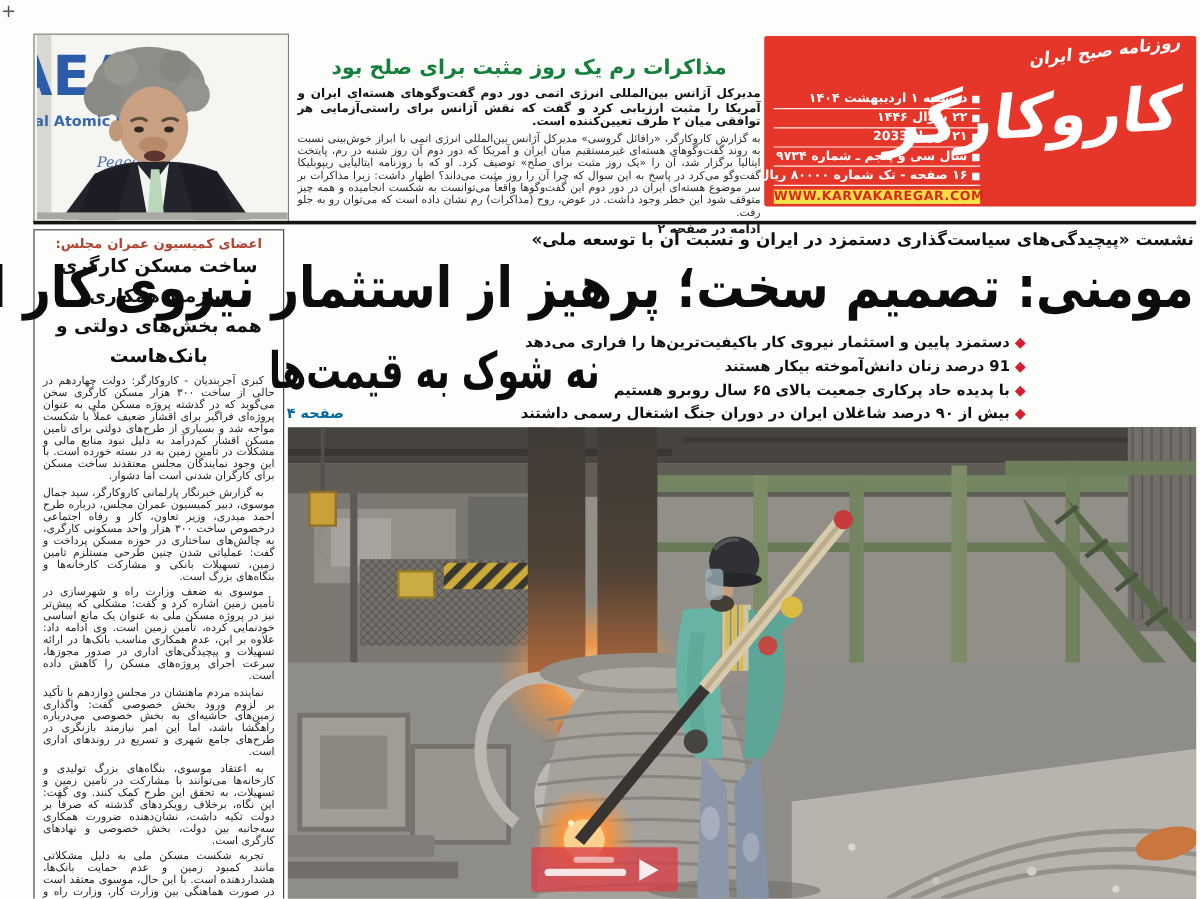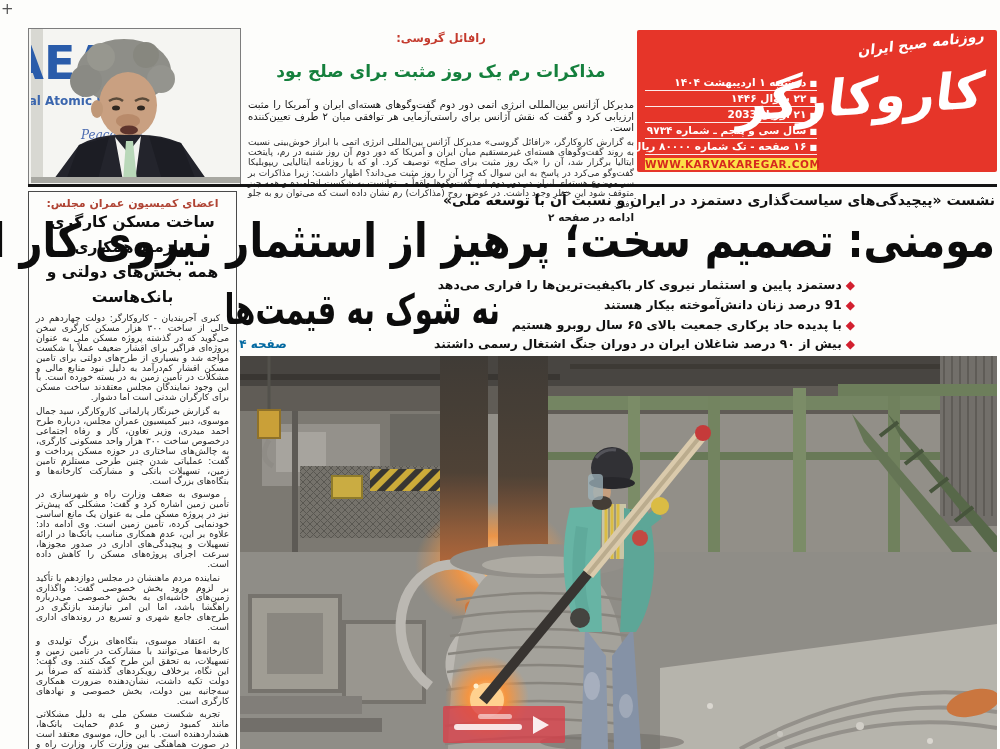--- a/index.html
+++ b/index.html
@@ -10,21 +10,21 @@
   
   #crop-mark{left:1px;top:0;font-size:15px;color:#555;direction:ltr;}
 
   
   #iaea-box{left:28px;top:28px;width:211px;height:156px;border:1px solid #7d7d7d;background:#f4f4f1;}
 
   
   #grossi{left:248px;top:31px;width:386px;height:150px;}
   #grossi .kicker{text-align:center;color:#c43b2e;font-weight:bold;font-size:11.5px;}
   #grossi .headline{text-align:center;color:#15803d;font-weight:bold;font-size:17px;margin-top:16px;}
-  #grossi .lead{font-weight:normal;font-size:10px;line-height:11.6px;text-align:justify;margin-top:18px;color:#141414;}
+  #grossi .lead{font-weight:bold;font-size:10px;line-height:11.6px;text-align:justify;margin-top:6px;color:#141414;}
   #grossi .body{font-size:9px;line-height:10.3px;text-align:justify;margin-top:3px;color:#2a2a2a;}
   #grossi .cont{font-weight:bold;font-size:10.5px;margin-top:2px;text-align:right;padding-left:78px;}
 
   
   #masthead{left:637px;top:30px;width:360px;height:142px;background:#e63529;border-radius:2px;}
   #masthead .tagline{position:absolute;top:5px;right:12px;color:#fff;font-size:14px;font-weight:bold;
      transform:rotate(-7deg) skewX(-12deg);}
   #masthead .logo{position:absolute;top:38px;right:8px;width:255px;text-align:center;color:#fff;
      font-size:50px;font-weight:bold;transform:rotate(-3deg) skewX(-10deg);letter-spacing:-1px;}
   #masthead .info{position:absolute;left:8px;top:45px;width:172px;}
@@ -91,21 +91,20 @@
         <path d="M84 108 L97 124 L110 107 L104 152 L92 152 Z" fill="#f3f3f0"></path>
         <path d="M95 112 L102 112 L106 152 L92 152 Z" fill="#b9d8b9"></path>
         <path d="M48 116 L78 108 L66 154 L34 154 Z" fill="#1c1d24"></path>
         <path d="M150 114 L118 107 L132 154 L166 154 Z" fill="#1c1d24"></path>
       </g>
       <rect x="0" y="148" width="209" height="6" fill="#a8a8a2"></rect>
     </svg>
   </div>
 
   <div class="abs" id="grossi">
-    <div class="kicker">رافائل گروسی:</div>
     <div class="headline">مذاکرات رم یک روز مثبت برای صلح بود</div>
     <div class="lead">مدیرکل آژانس بین‌المللی انرژی اتمی دور دوم گفت‌وگوهای هسته‌ای ایران و آمریکا را مثبت ارزیابی کرد و گفت که نقش آژانس برای راستی‌آزمایی هر توافقی میان ۲ طرف تعیین‌کننده است.</div>
     <div class="body">به گزارش کاروکارگر، «رافائل گروسی» مدیرکل آژانس بین‌المللی انرژی اتمی با ابراز خوش‌بینی نسبت به روند گفت‌وگوهای هسته‌ای غیرمستقیم میان ایران و آمریکا که دور دوم آن روز شنبه در رم، پایتخت ایتالیا برگزار شد، آن را «یک روز مثبت برای صلح» توصیف کرد. او که با روزنامه ایتالیایی ریپوبلیکا گفت‌وگو می‌کرد در پاسخ به این سوال که چرا آن را روز مثبت می‌داند؟ اظهار داشت: زیرا مذاکرات بر سر موضوع هسته‌ای ایران در دور دوم این گفت‌وگوها واقعاً می‌توانست به شکست انجامیده و همه چیز متوقف شود این خطر وجود داشت. در عوض، روح (مذاکرات) رم نشان داده است که می‌توان رو به جلو رفت.</div>
     <div class="cont">ادامه در صفحه ۲</div>
   </div>
 
   <div class="abs" id="masthead">
     <div class="tagline">روزنامه صبح ایران</div>
     <div class="logo">کاروکارگر</div>
     <div class="info">

